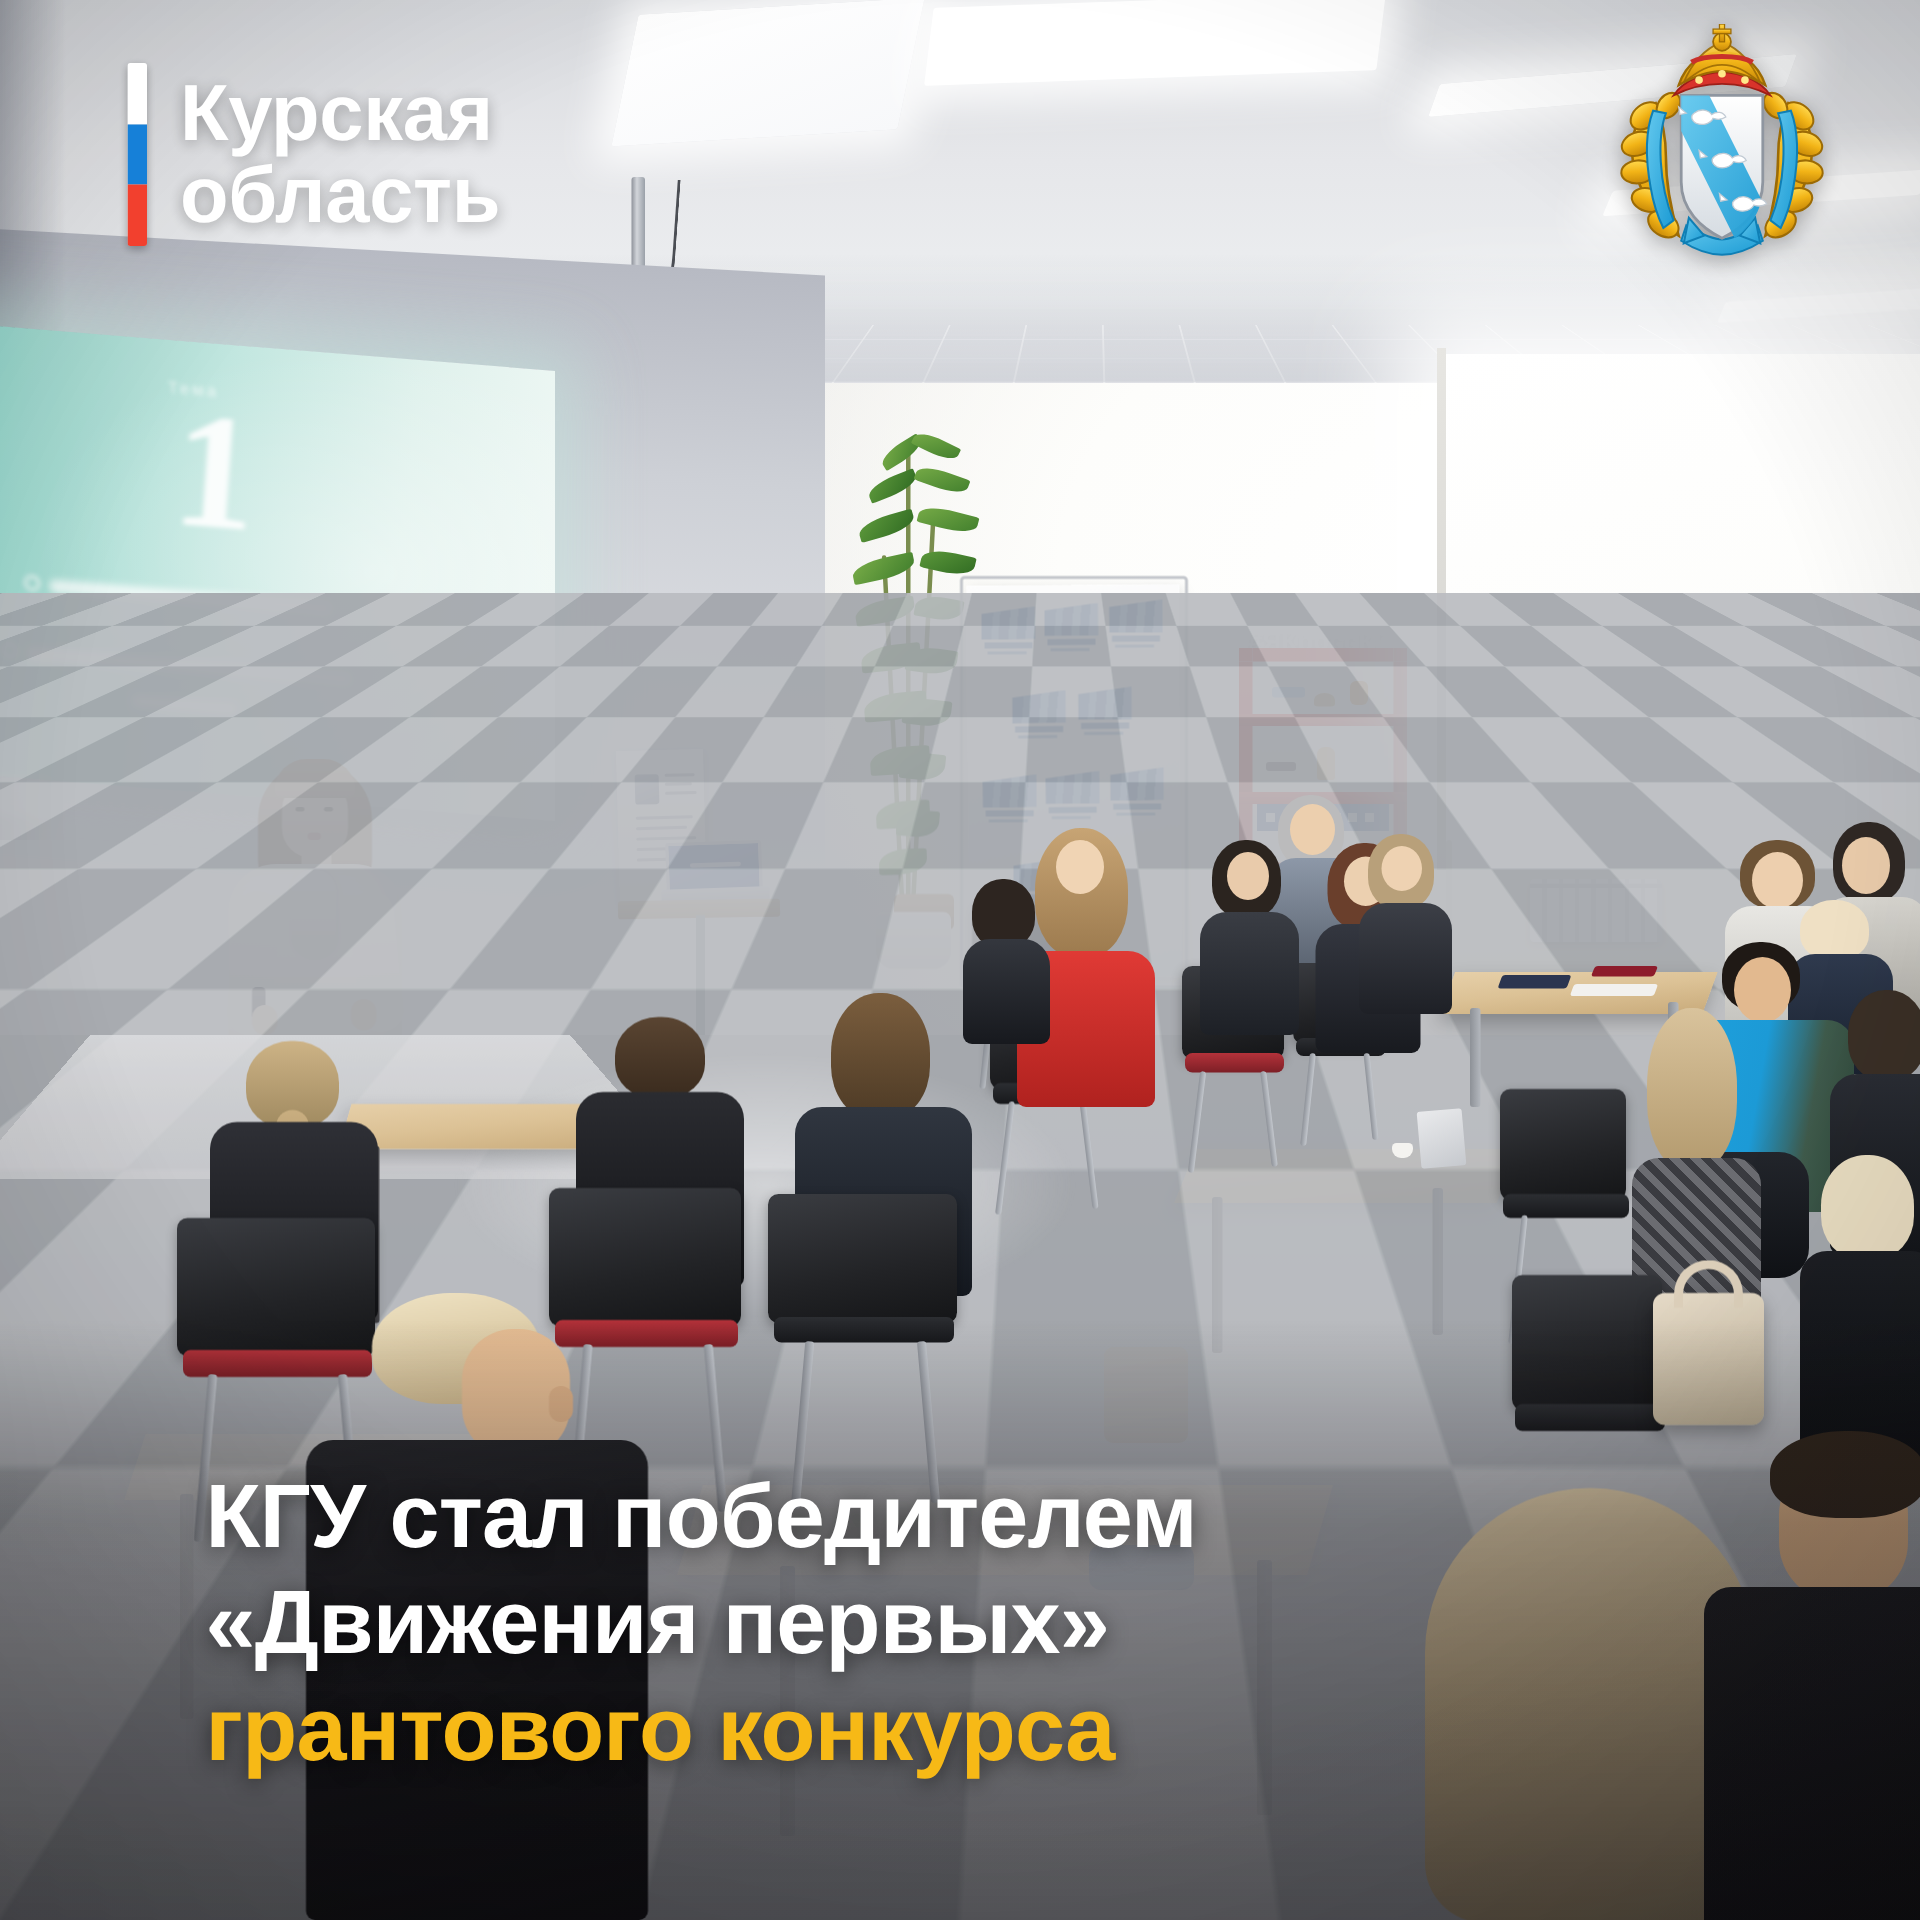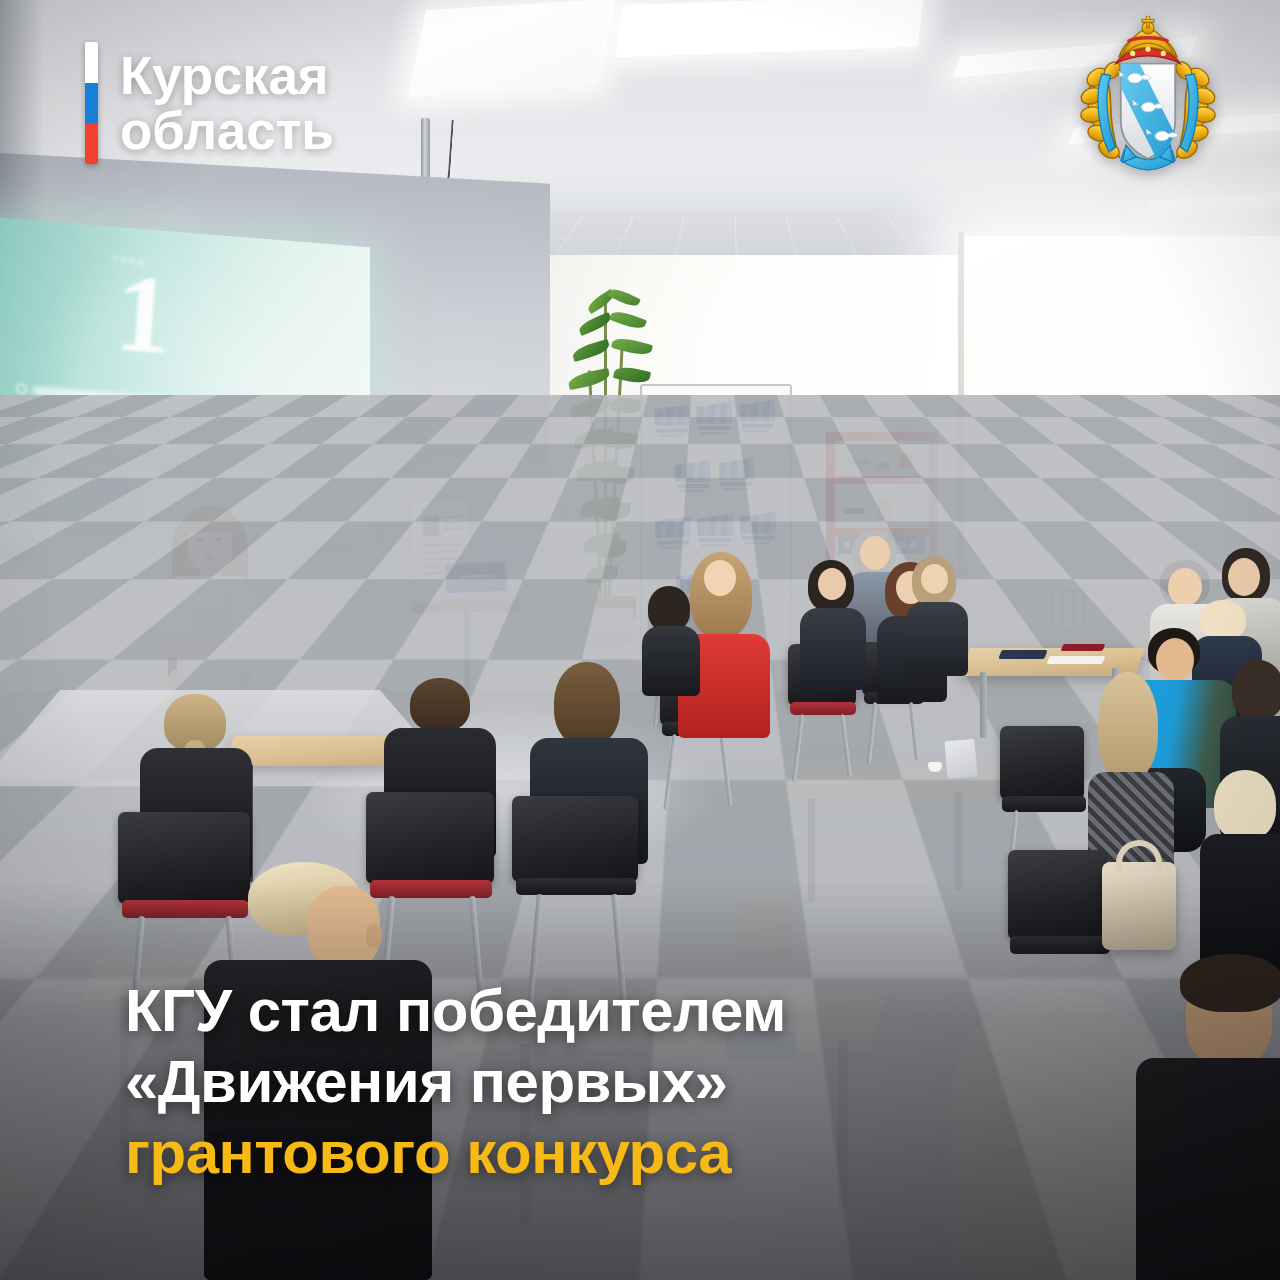--- a/index.html
+++ b/index.html
@@ -250,21 +250,21 @@
   .tri-b{flex:1;background:#1680d8;}
   .tri-r{flex:1;background:#f2402e;}
   .brand-txt{color:#fff;font-size:53px;font-weight:700;line-height:1.04;letter-spacing:-.2px;
     text-shadow:0 2px 10px rgba(0,0,0,.30);}
 
   
   .coa{position:absolute;left:1063px;top:16px;width:170px;height:170px;
     filter:drop-shadow(0 3px 7px rgba(0,0,0,.30));}
 
   
-  .headline{position:absolute;left:88px;top:972px;display:flex;gap:28px;align-items:center;}
+  .headline{position:absolute;left:88px;top:972px;display:flex;gap:40px;align-items:center;}
   .hl-bar{width:9px;background:#ffffff;border-radius:1px;box-shadow:0 2px 8px rgba(0,0,0,.4);}
   .hl-lines{display:flex;flex-direction:column;justify-content:center;gap:2px;padding:4px 0 10px;}
   .hl{font-size:60px;font-weight:700;line-height:1.15;color:#fff;letter-spacing:-.5px;
     text-shadow:0 3px 14px rgba(0,0,0,.55);white-space:nowrap;}
   .hl.gold{color:#f7b916;text-shadow:0 3px 14px rgba(0,0,0,.55);}
 </style>
 </head>
 <body>
 
 <div id="poster">

